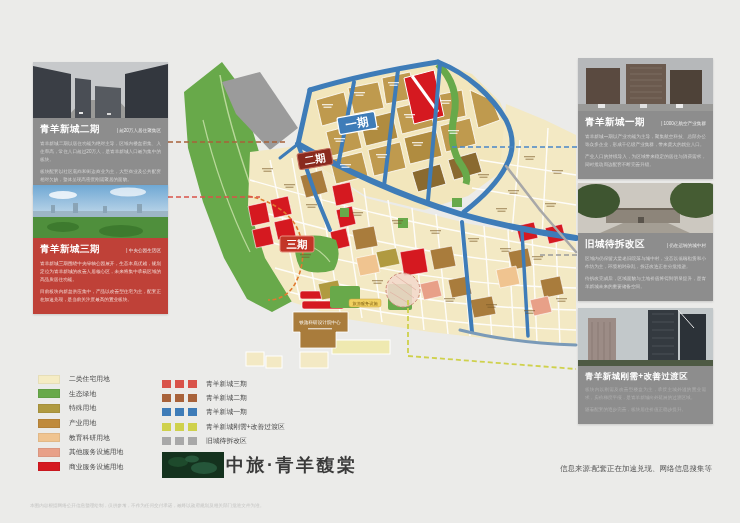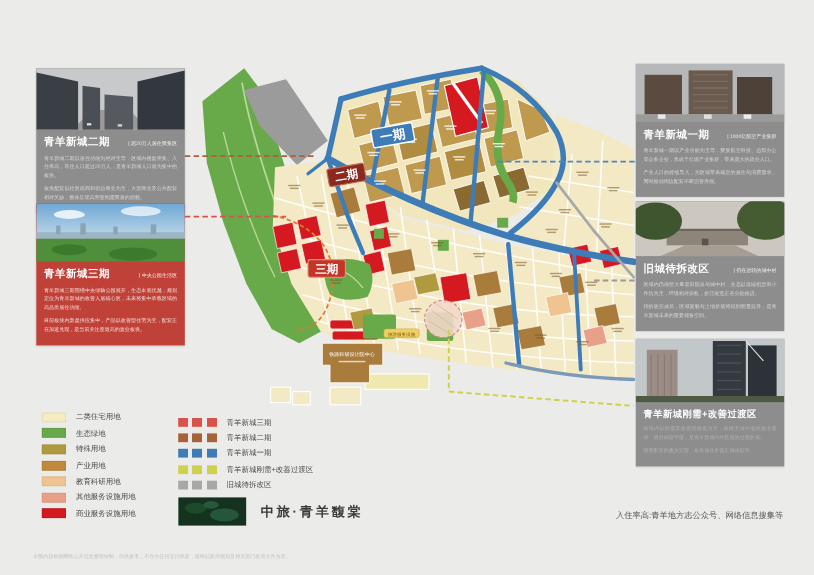--- a/index.html
+++ b/index.html
@@ -19,21 +19,21 @@
   .c4 .t{font-size:8.4px;}
   .c4 .bd{color:#b0b0b0;}
   .legend-land{position:absolute;left:38px;top:372px;z-index:3;}
   .lrow{display:flex;align-items:center;height:14.6px;}
   .sw{width:22px;height:9px;margin-right:9px;border:1px solid rgba(0,0,0,.06);box-sizing:border-box;}
   .ll{font-size:6.8px;color:#4a4a4a;}
   .legend-zones{position:absolute;left:162px;top:377px;z-index:3;}
   .zrow{display:flex;align-items:center;height:14.2px;}
   .swd{width:36px;height:8px;margin-right:8px;background:repeating-linear-gradient(90deg,currentColor 0 9px,transparent 9px 13px);}
   .logo{position:absolute;left:162px;top:452px;display:flex;align-items:center;z-index:3;}
-  .logo-text{margin-left:13px;font-size:12px;color:#3a3a3a;letter-spacing:2.5px;font-weight:bold;}
+  .logo-text{margin-left:2px;font-size:18px;color:#3a3a3a;letter-spacing:2.5px;font-weight:bold;}
   .source{position:absolute;right:28px;top:464px;font-size:7.5px;color:#555;z-index:3;}
   .fineprint{position:absolute;left:30px;top:503px;font-size:4.6px;color:#c2c2c0;z-index:3;width:500px;}
 </style>
 </head>
 <body>
 
 <div class="poster">
 
   <svg class="maplayer" width="420" height="340" viewBox="165 48 420 340">
     <defs>
@@ -414,16 +414,16 @@
   <div class="logo">
     <svg width="62" height="26">
       <rect width="62" height="26" fill="#14321e"></rect>
       <ellipse cx="16" cy="10" rx="10" ry="5" fill="#1e4a2c"></ellipse>
       <ellipse cx="42" cy="16" rx="13" ry="6" fill="#25563a"></ellipse>
       <ellipse cx="30" cy="7" rx="7" ry="3.5" fill="#2c6242" opacity=".8"></ellipse>
     </svg>
     <span class="logo-text">中旅·青羊馥棠</span>
   </div>
 
-  <div class="source">入住率高:青羊地方志公众号、网络信息搜集等</div>
+  <div class="source">信息来源:配套正在加速兑现、网络信息搜集等</div>
   <div class="fineprint">本图内容根据网络公开信息整理绘制，仅供参考，不作为任何交付承诺，最终以政府规划及相关部门批准文件为准。</div>
 
 </div>
 
 </body></html>

